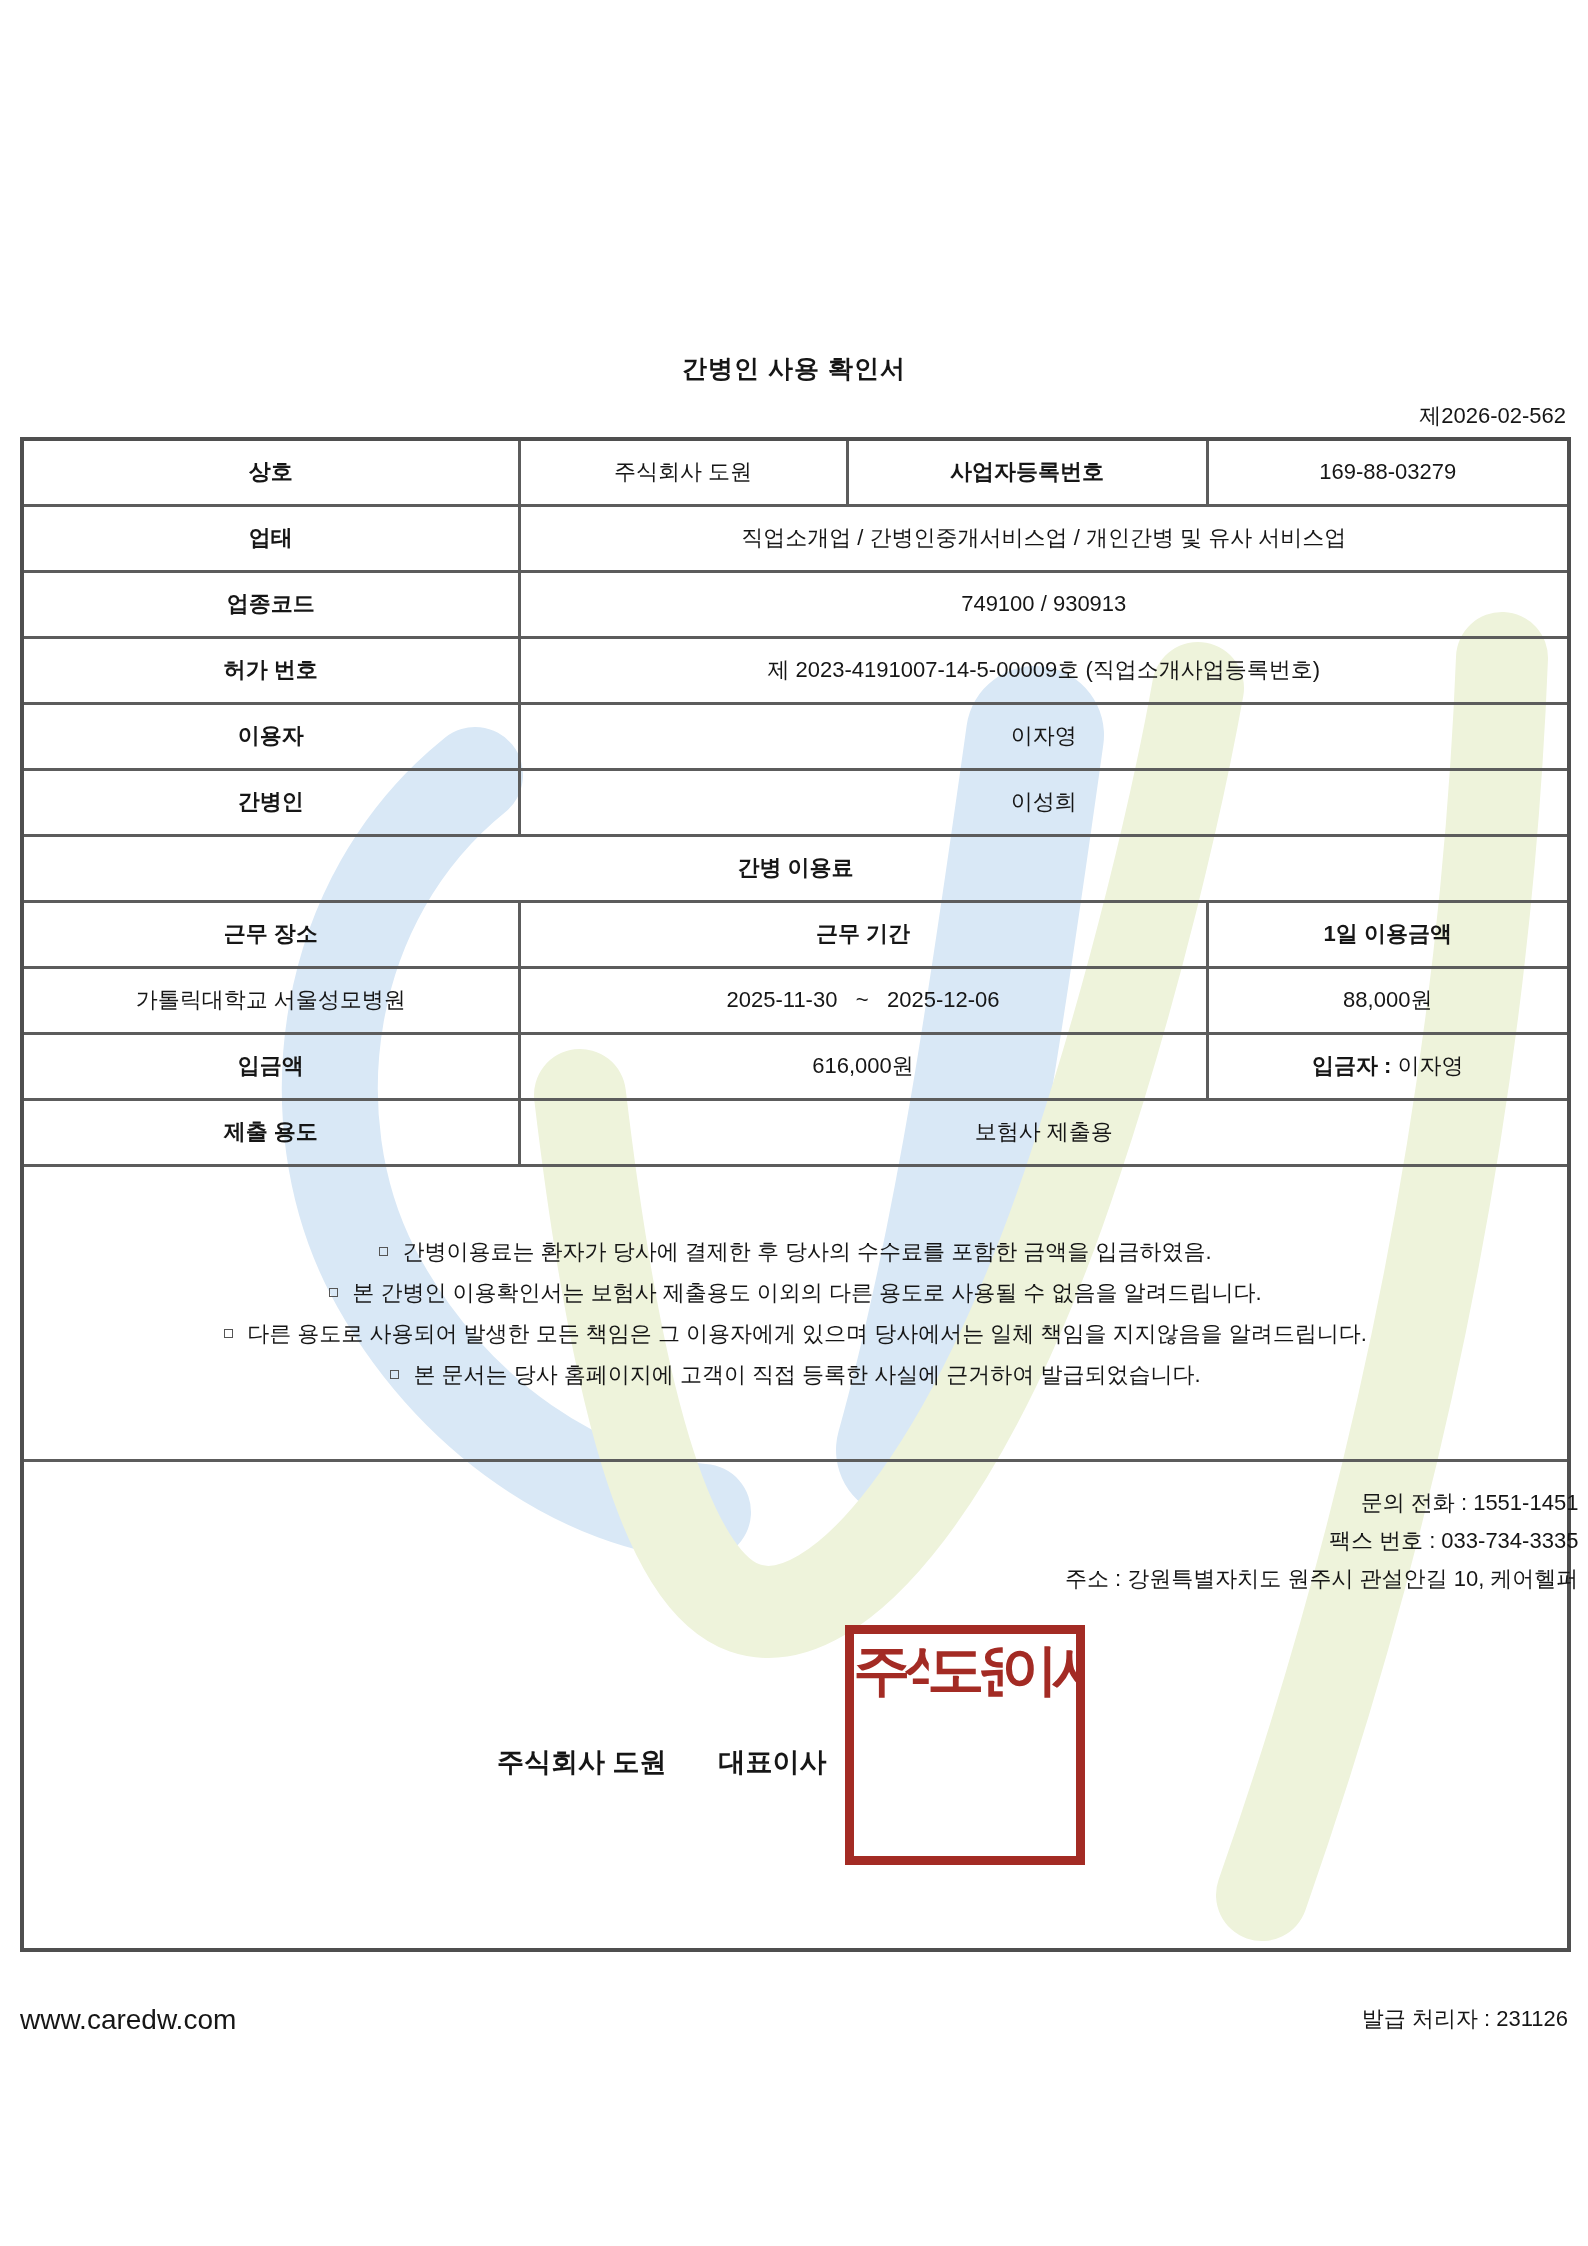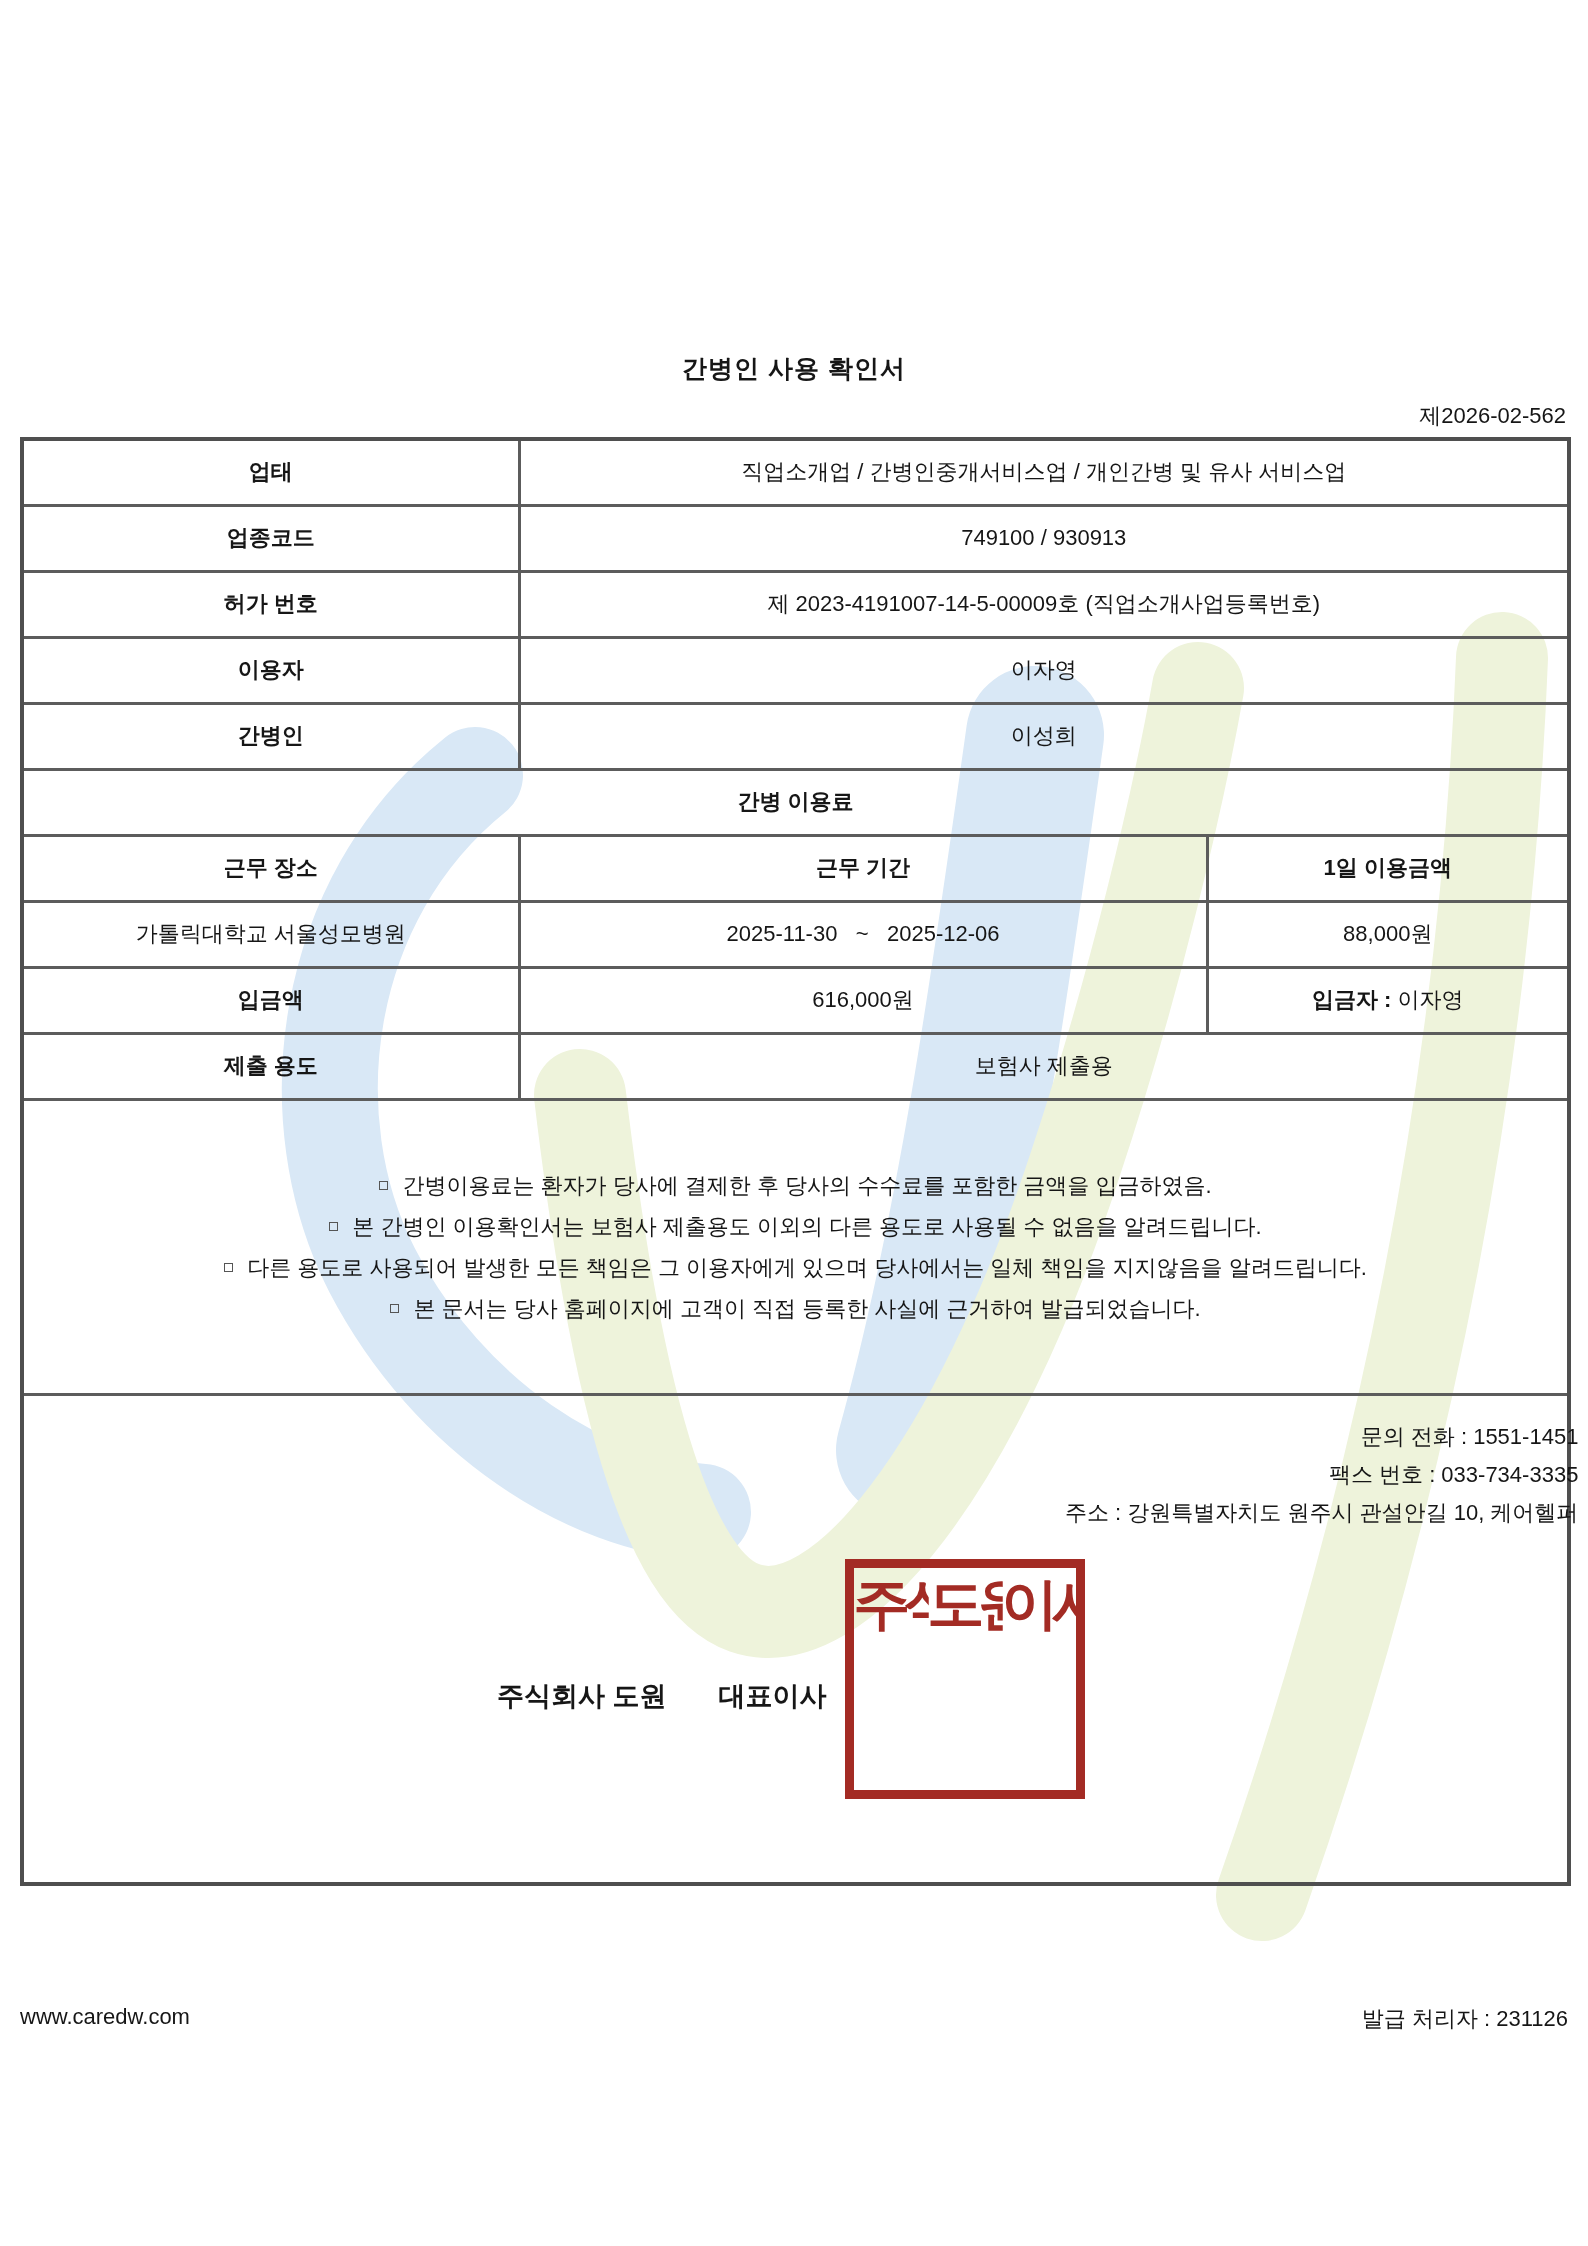--- a/index.html
+++ b/index.html
@@ -62,21 +62,21 @@
     display:flex;flex-direction:row;justify-content:center;
     filter:blur(0.4px);
   }
   .seal-row{
     text-align:center;color:#a32b24;font-weight:bold;
     font-size:56px;line-height:72px;letter-spacing:-7px;
     font-family:"DejaVu Sans",sans-serif;
     transform:scaleX(1.02);white-space:nowrap;overflow:hidden;
   }
   .footer-left{
-    position:absolute;left:20px;top:2004px;font-size:22px;z-index:2;
+    position:absolute;left:20px;top:2004px;font-size:28px;z-index:2;
   }
   .footer-right{
     position:absolute;right:20px;top:2004px;font-size:22px;text-align:right;z-index:2;
   }
 </style>
 </head>
 <body>
 
 <div id="page">
 
@@ -92,20 +92,26 @@
 
   <table class="grid">
     <colgroup>
         <col style="width:497px">
         <col style="width:328px">
         <col style="width:360px">
         <col style="width:362px">
       </colgroup>
 
     <tbody>
+        <tr class="r">
+      <td class="lb">상호</td>
+      <td>주식회사 도원</td>
+      <td class="lb">사업자등록번호</td>
+      <td>169-88-03279</td>
+    </tr>
 
     <tr class="r">
       <td class="lb">업태</td>
       <td colspan="3">직업소개업 / 간병인중개서비스업 / 개인간병 및 유사 서비스업</td>
     </tr>
 
     <tr class="r">
       <td class="lb">업종코드</td>
       <td colspan="3">749100 / 930913</td>
     </tr>

